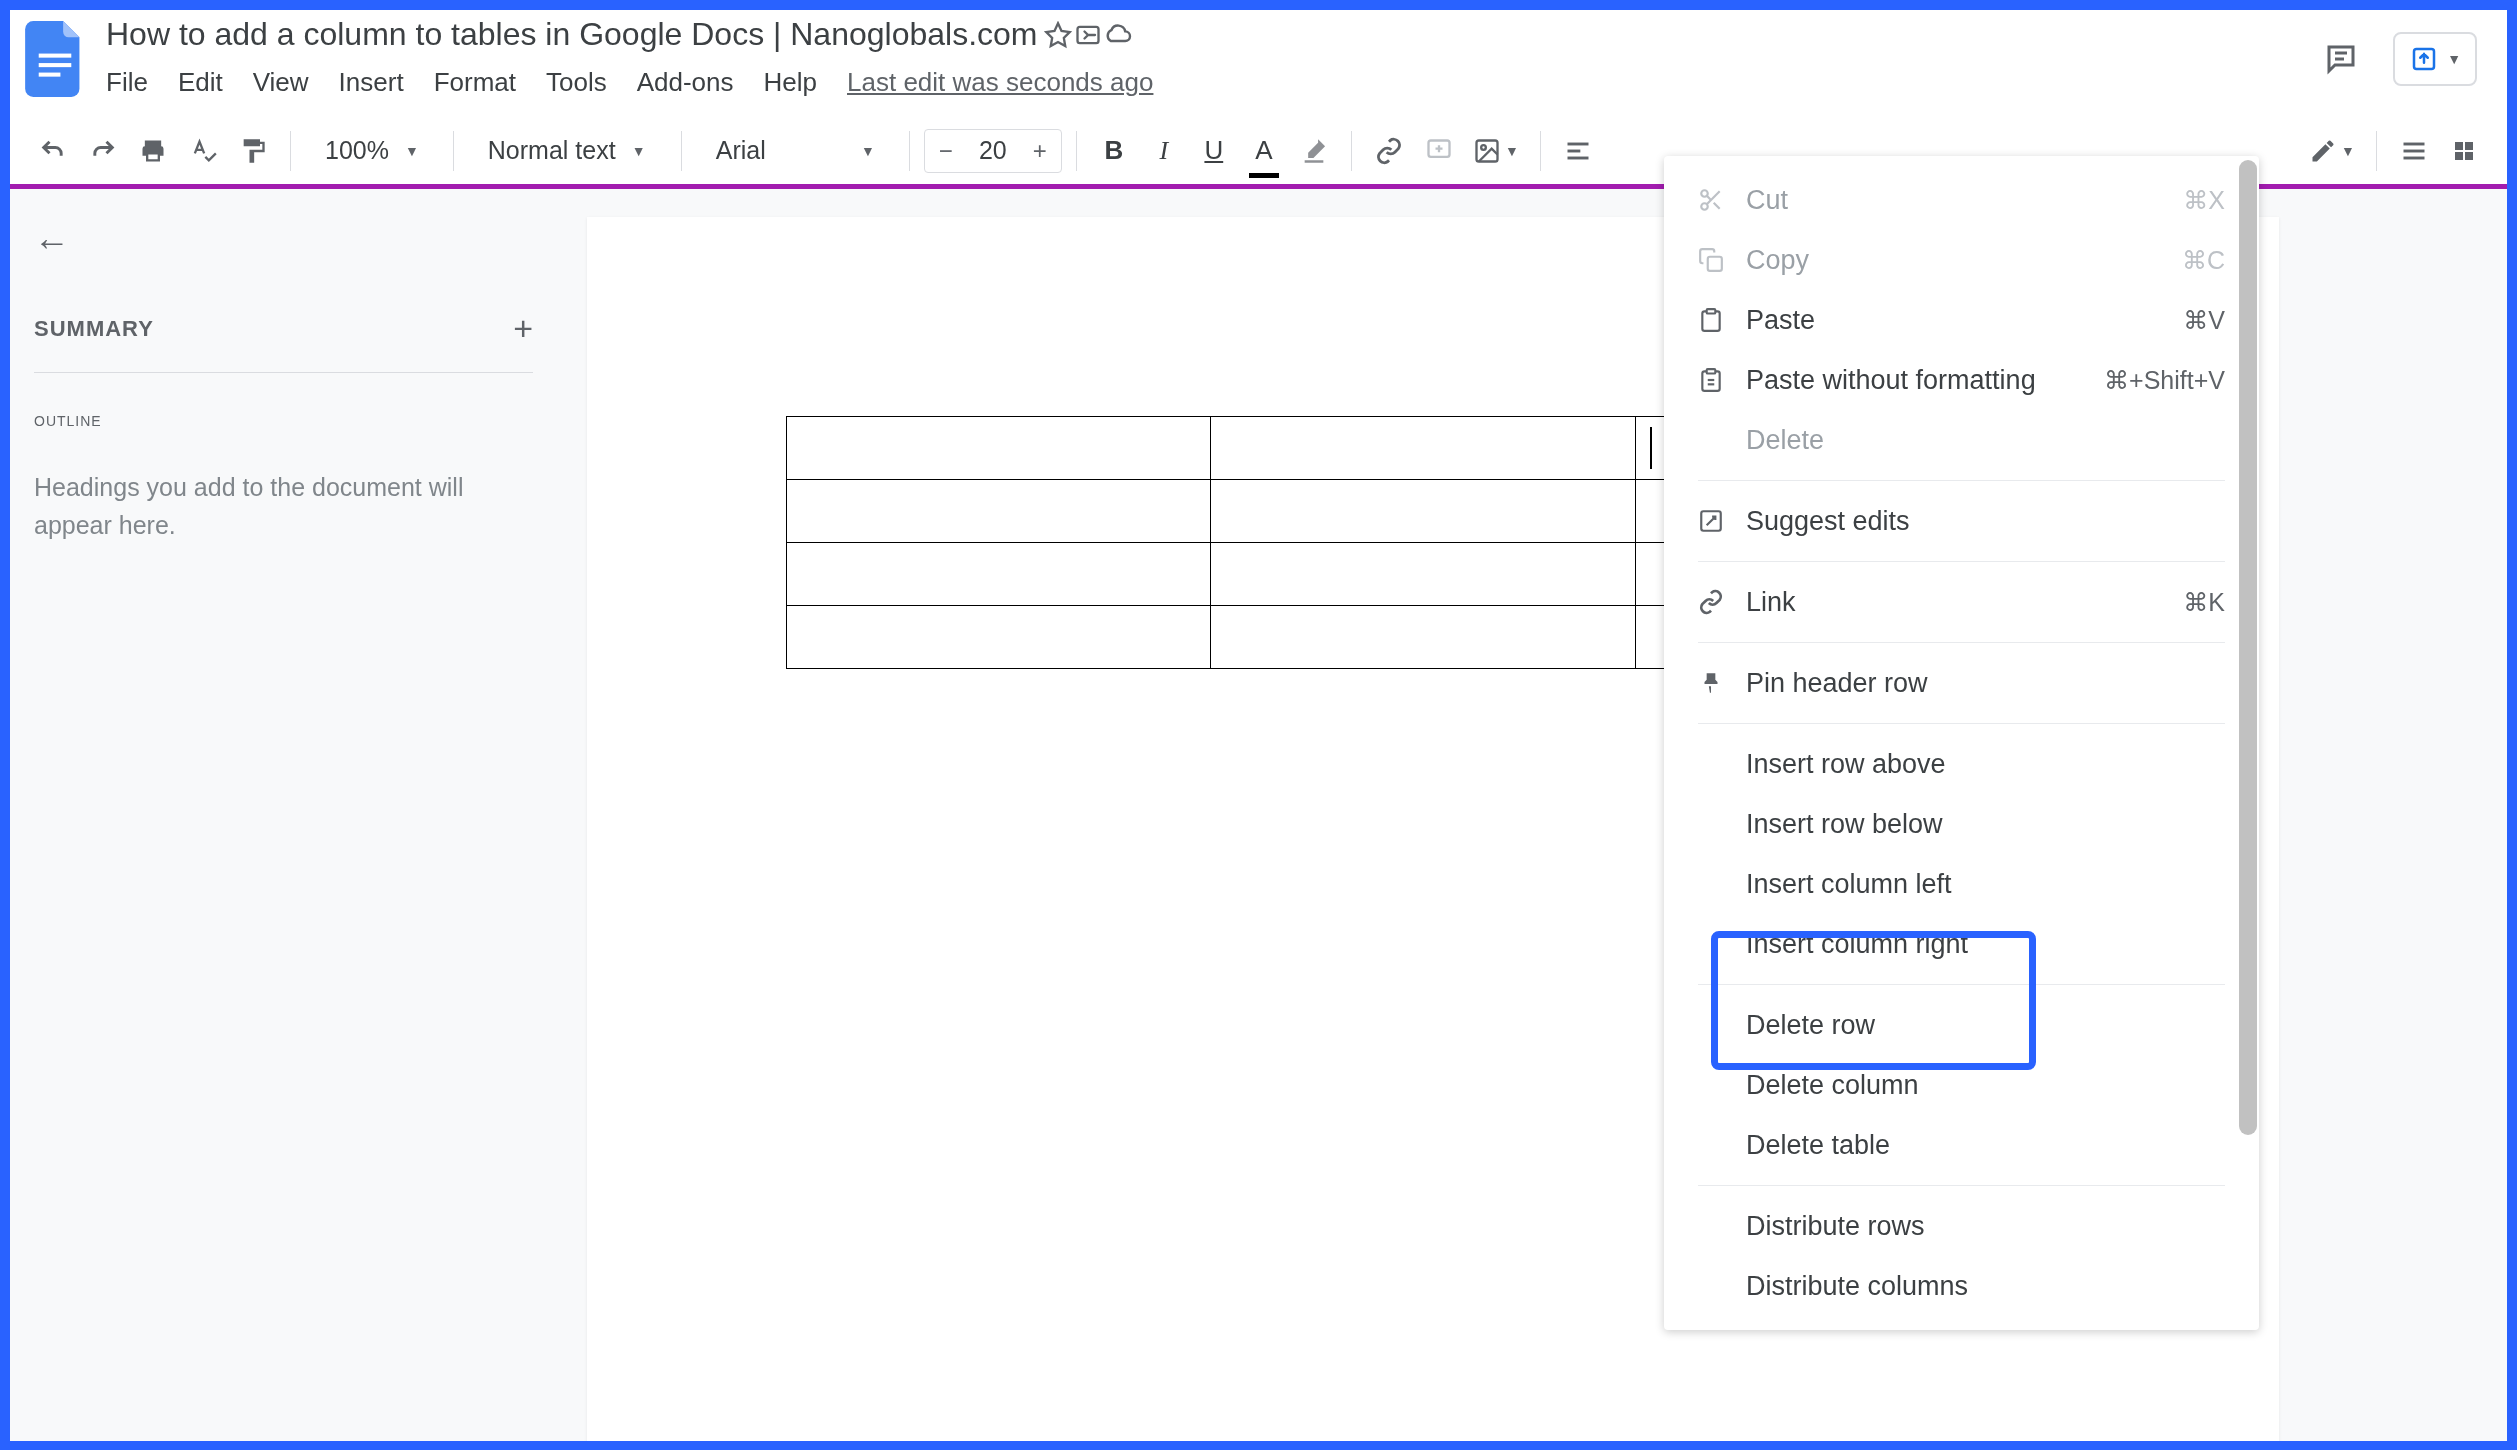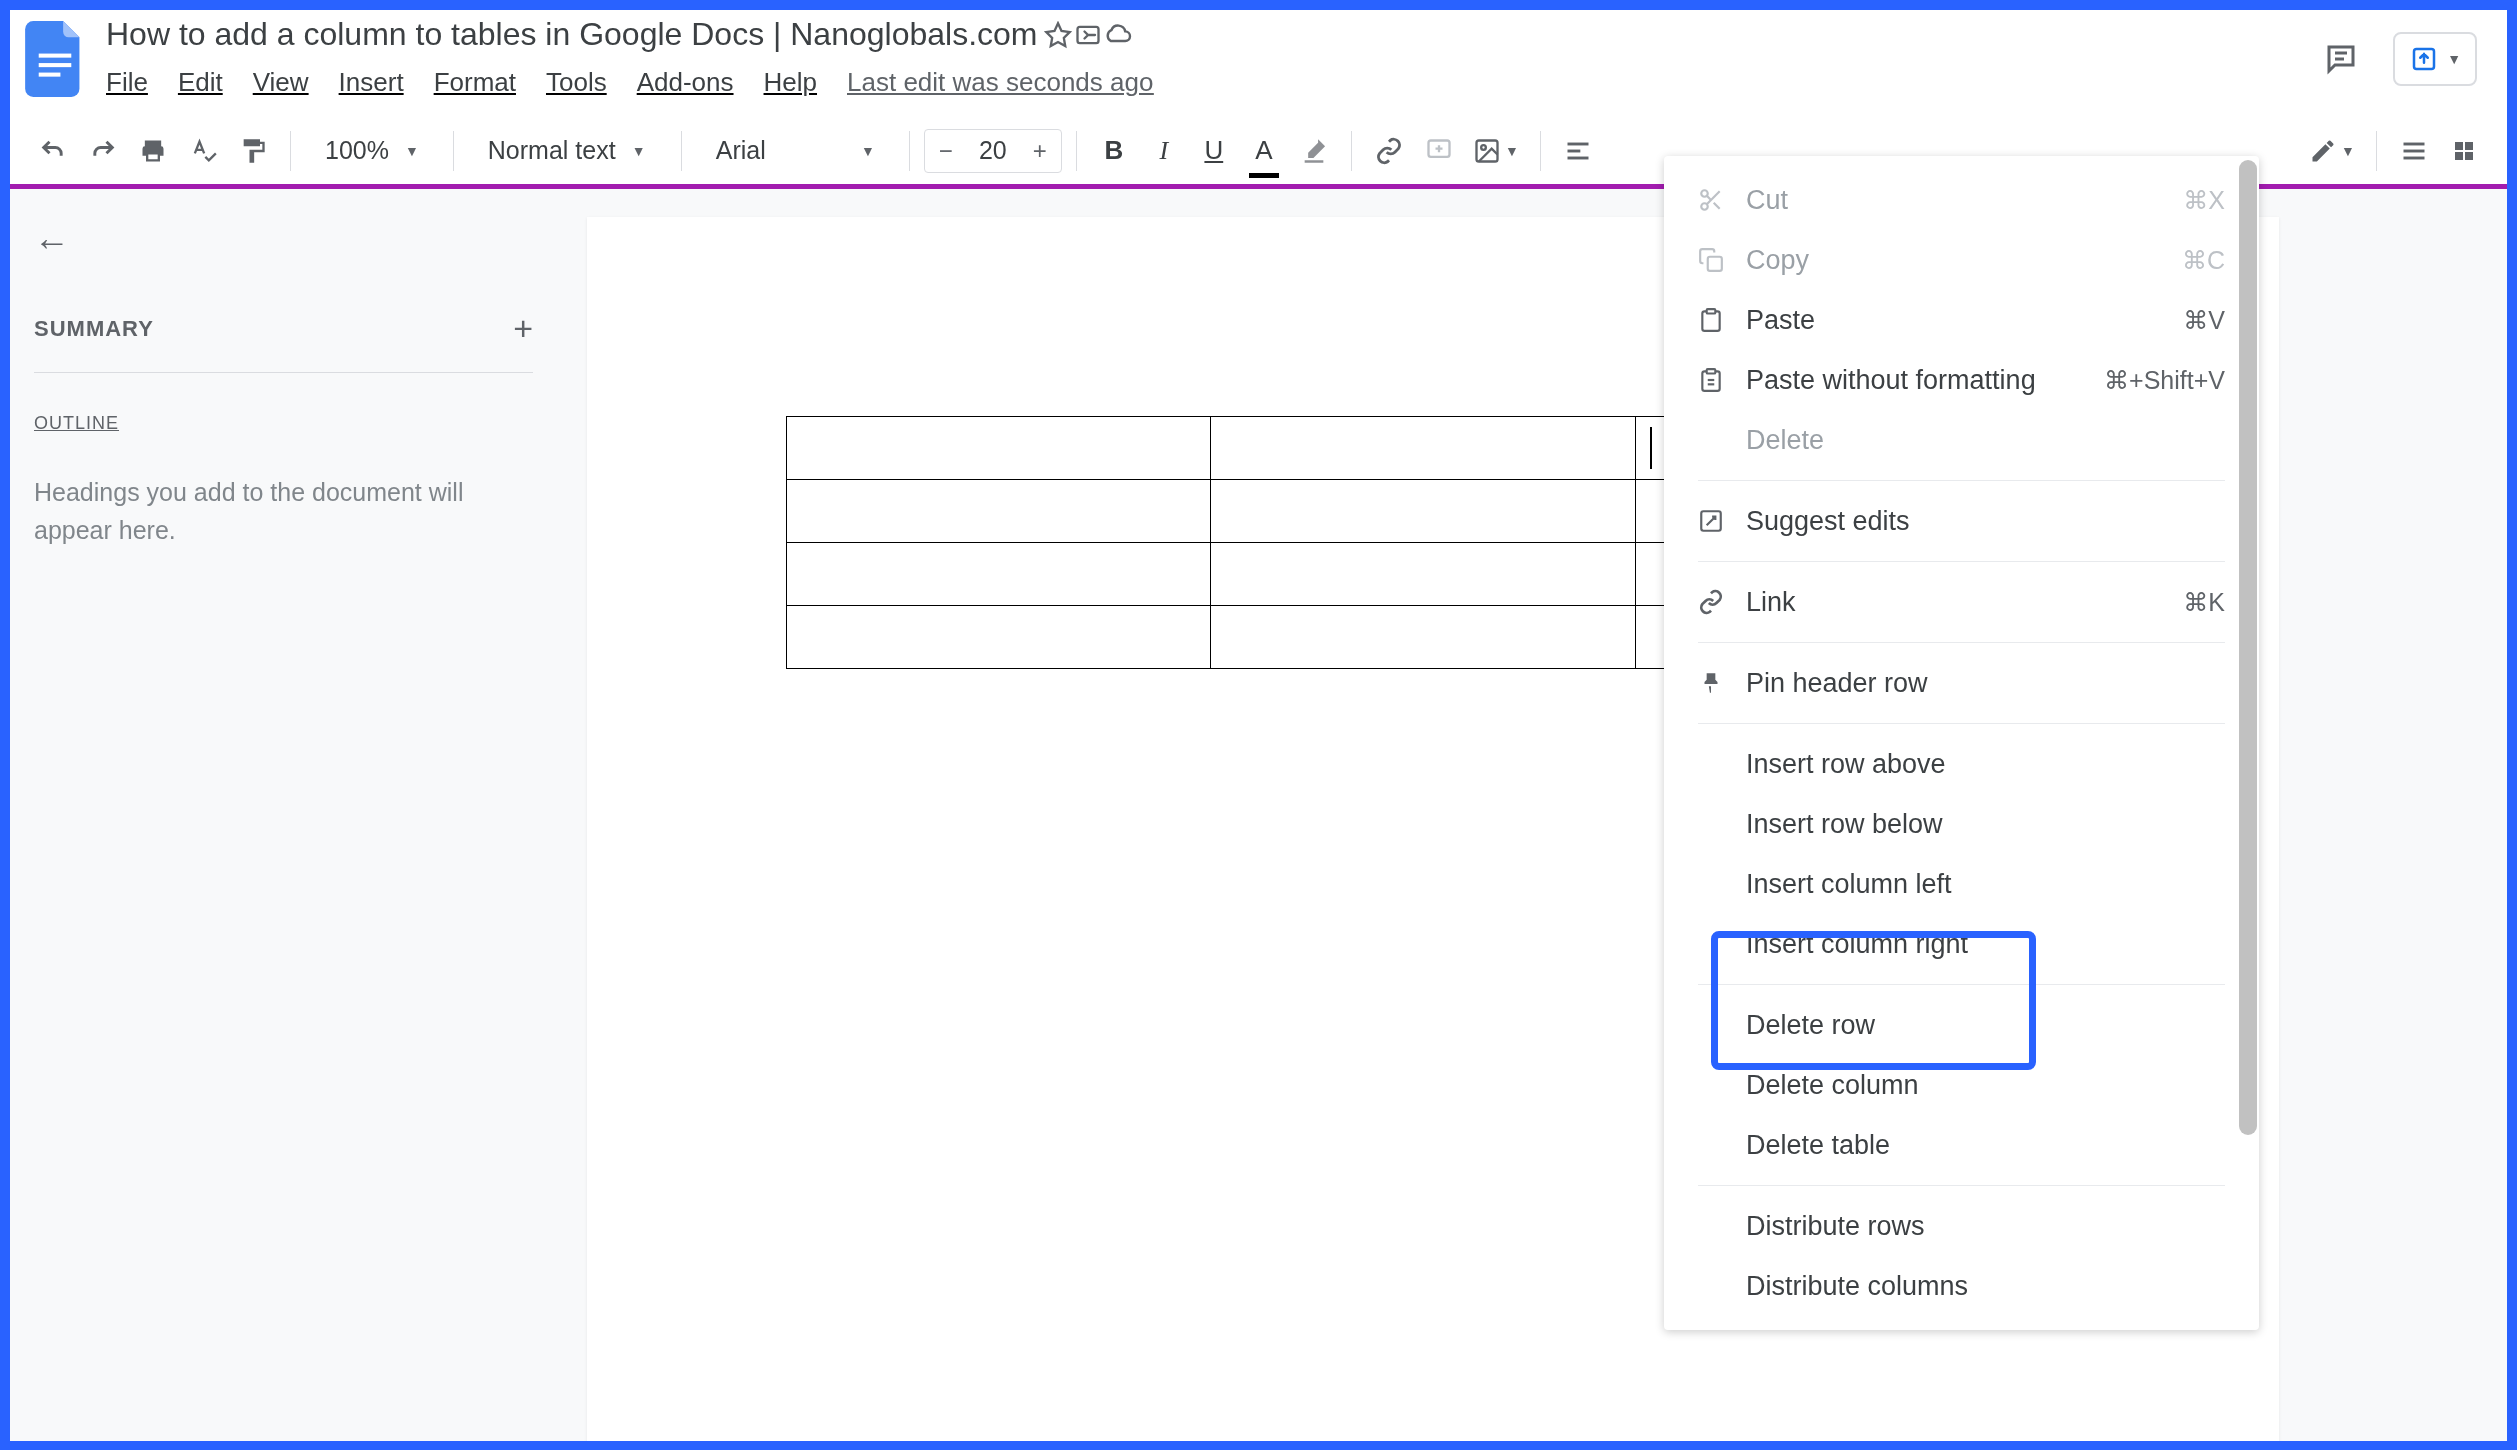--- a/index.html
+++ b/index.html
@@ -7,21 +7,21 @@
 .frame-border { position: absolute; inset: 0; border: 10px solid #2962ff; pointer-events: none; z-index: 1000; }
 
 
 .header { display: flex; align-items: flex-start; padding: 14px 20px 0 20px; height: 117px; }
 .docs-logo { width: 70px; height: 90px; display: flex; align-items: center; justify-content: center; }
 .docs-logo svg { width: 60px; height: 76px; }
 .title-area { flex: 1; padding-left: 10px; }
 .title-row { display: flex; align-items: center; }
 .doc-title { font-size: 32px; color: #3c4043; font-weight: 400; padding: 2px 6px; }
 .title-icon { width: 30px; height: 30px; color: #5f6368; display: flex; align-items: center; justify-content: center; }
-.menu-row { display: flex; align-items: center; gap: 30px; padding-top: 12px; padding-left: 6px; text-decoration: underline; }
+.menu-row { display: flex; align-items: center; gap: 30px; padding-top: 12px; padding-left: 6px; }
 .menu-item { font-size: 26px; color: #3c4043; cursor: pointer; }
 .last-edit { font-size: 26px; color: #5f6368; text-decoration: underline; cursor: pointer; }
 .header-right { display: flex; align-items: center; gap: 30px; padding-right: 20px; padding-top: 18px; }
 .comment-btn { width: 44px; height: 44px; display: flex; align-items: center; justify-content: center; color: #5f6368; }
 .share-btn { display: flex; align-items: center; gap: 8px; border: 2px solid #dadce0; border-radius: 8px; padding: 10px 14px; color: #1a73e8; }
 .share-caret { color: #5f6368; font-size: 14px; }
 
 
 .toolbar { display: flex; align-items: center; padding: 0 30px; height: 72px; border-bottom: 5px solid #a21caf; gap: 4px; }
 .tb-btn { width: 46px; height: 46px; display: flex; align-items: center; justify-content: center; color: #5f6368; cursor: pointer; border-radius: 4px; }
@@ -38,21 +38,21 @@
 .tb-textcolor::after { content: ''; position: absolute; bottom: -4px; left: 8px; right: 8px; height: 5px; background: #000; }
 
 
 .main { display: flex; height: calc(100% - 189px); background: #f8f9fa; }
 .sidebar { width: 567px; background: #f8f9fa; padding: 28px 34px; }
 .back-arrow { font-size: 36px; color: #5f6368; cursor: pointer; margin-bottom: 50px; }
 .summary-row { display: flex; justify-content: space-between; align-items: center; margin-bottom: 24px; }
 .summary-label { font-size: 22px; font-weight: 700; color: #5f6368; letter-spacing: 1px; }
 .plus-btn { font-size: 34px; color: #5f6368; cursor: pointer; }
 .summary-divider { height: 1px; background: #dadce0; margin-bottom: 40px; }
-.outline-label { font-size: 18px; font-weight: 500; color: #5f6368; letter-spacing: 1px; margin-bottom: 40px; text-decoration: underline; }
+.outline-label { font-size: 14px; font-weight: 500; color: #5f6368; letter-spacing: 1px; margin-bottom: 40px; }
 .outline-hint { font-size: 25px; color: #80868b; line-height: 1.5; margin-top: 40px; }
 
 .page-area { flex: 1; background: #f8f9fa; padding-top: 28px; position: relative; }
 .page { background: #fff; width: 1692px; min-height: 2189px; margin-left: 20px; box-shadow: 0 1px 3px rgba(0,0,0,0.08); padding: 199px; }
 .doc-table { border-collapse: collapse; width: 1274px; }
 .doc-table td { border: 1.5px solid #000; height: 63px; }
 .doc-table td.cursor-cell { position: relative; }
 .text-cursor { position: absolute; left: 14px; top: 10px; width: 2px; height: 42px; background: #000; }
 
 

